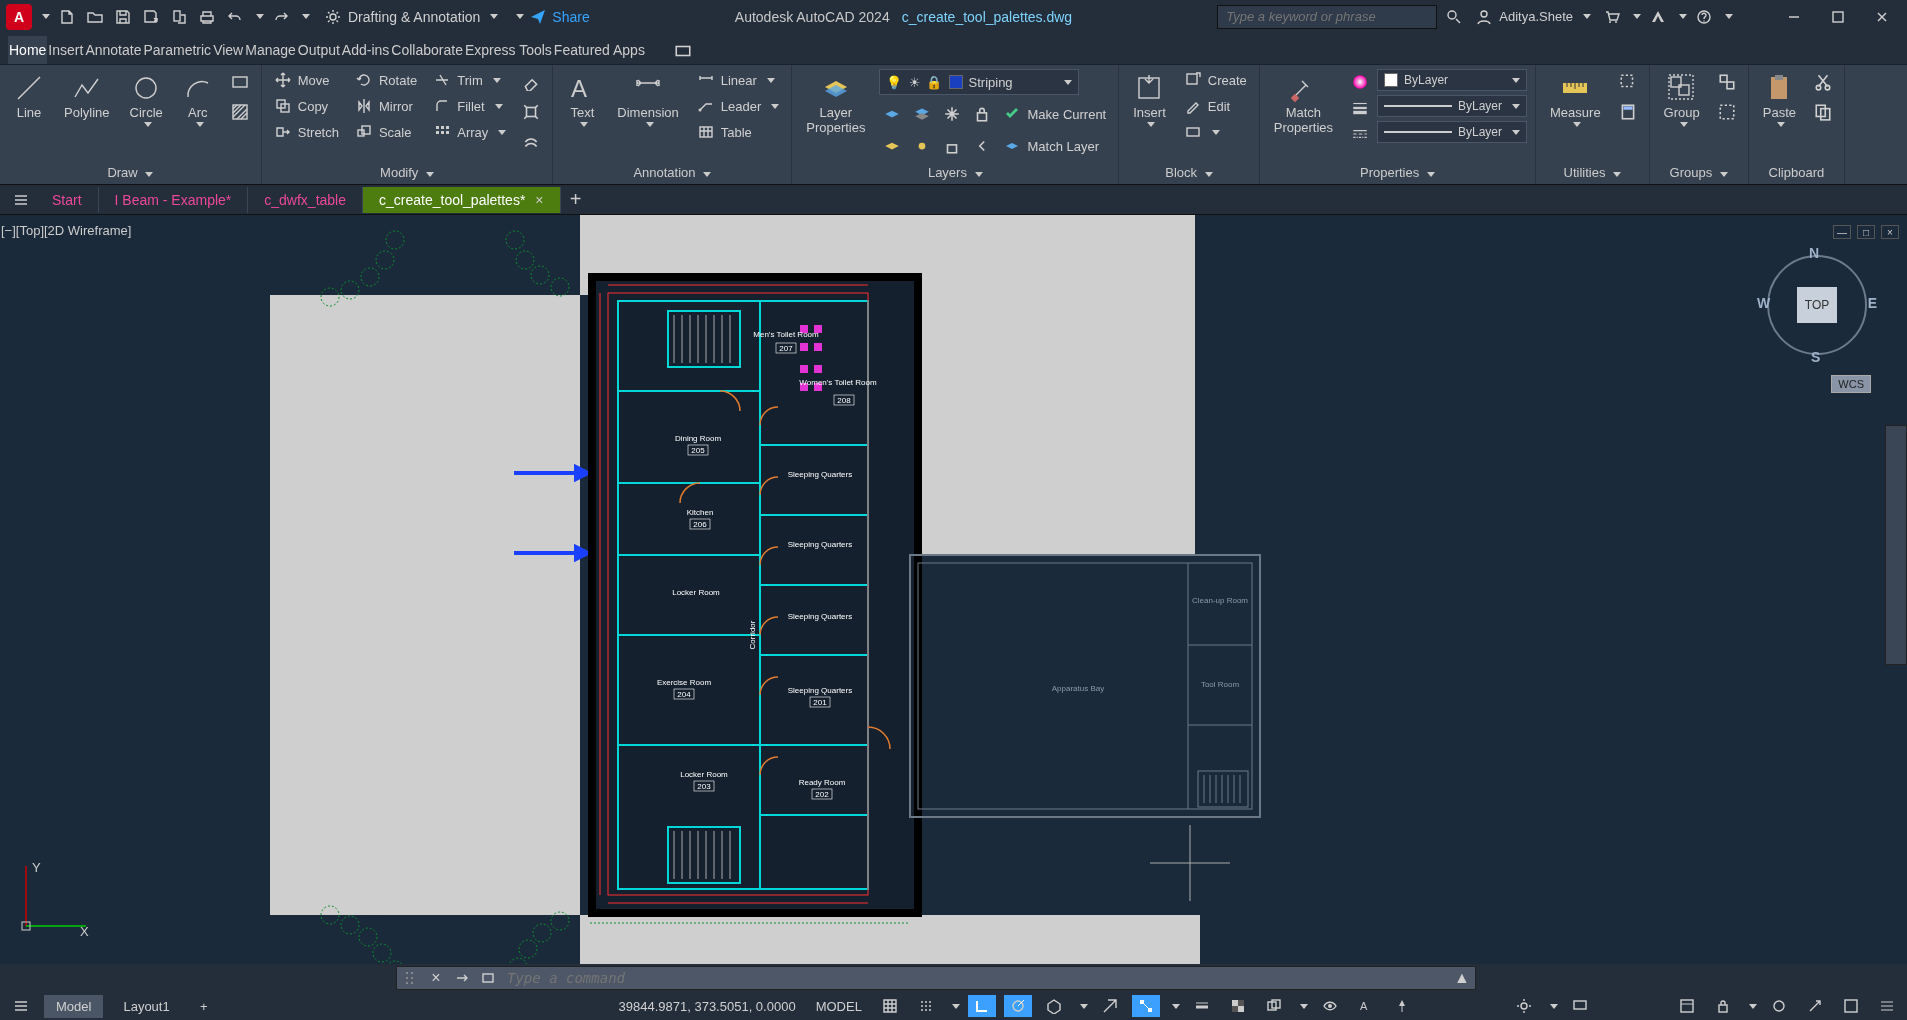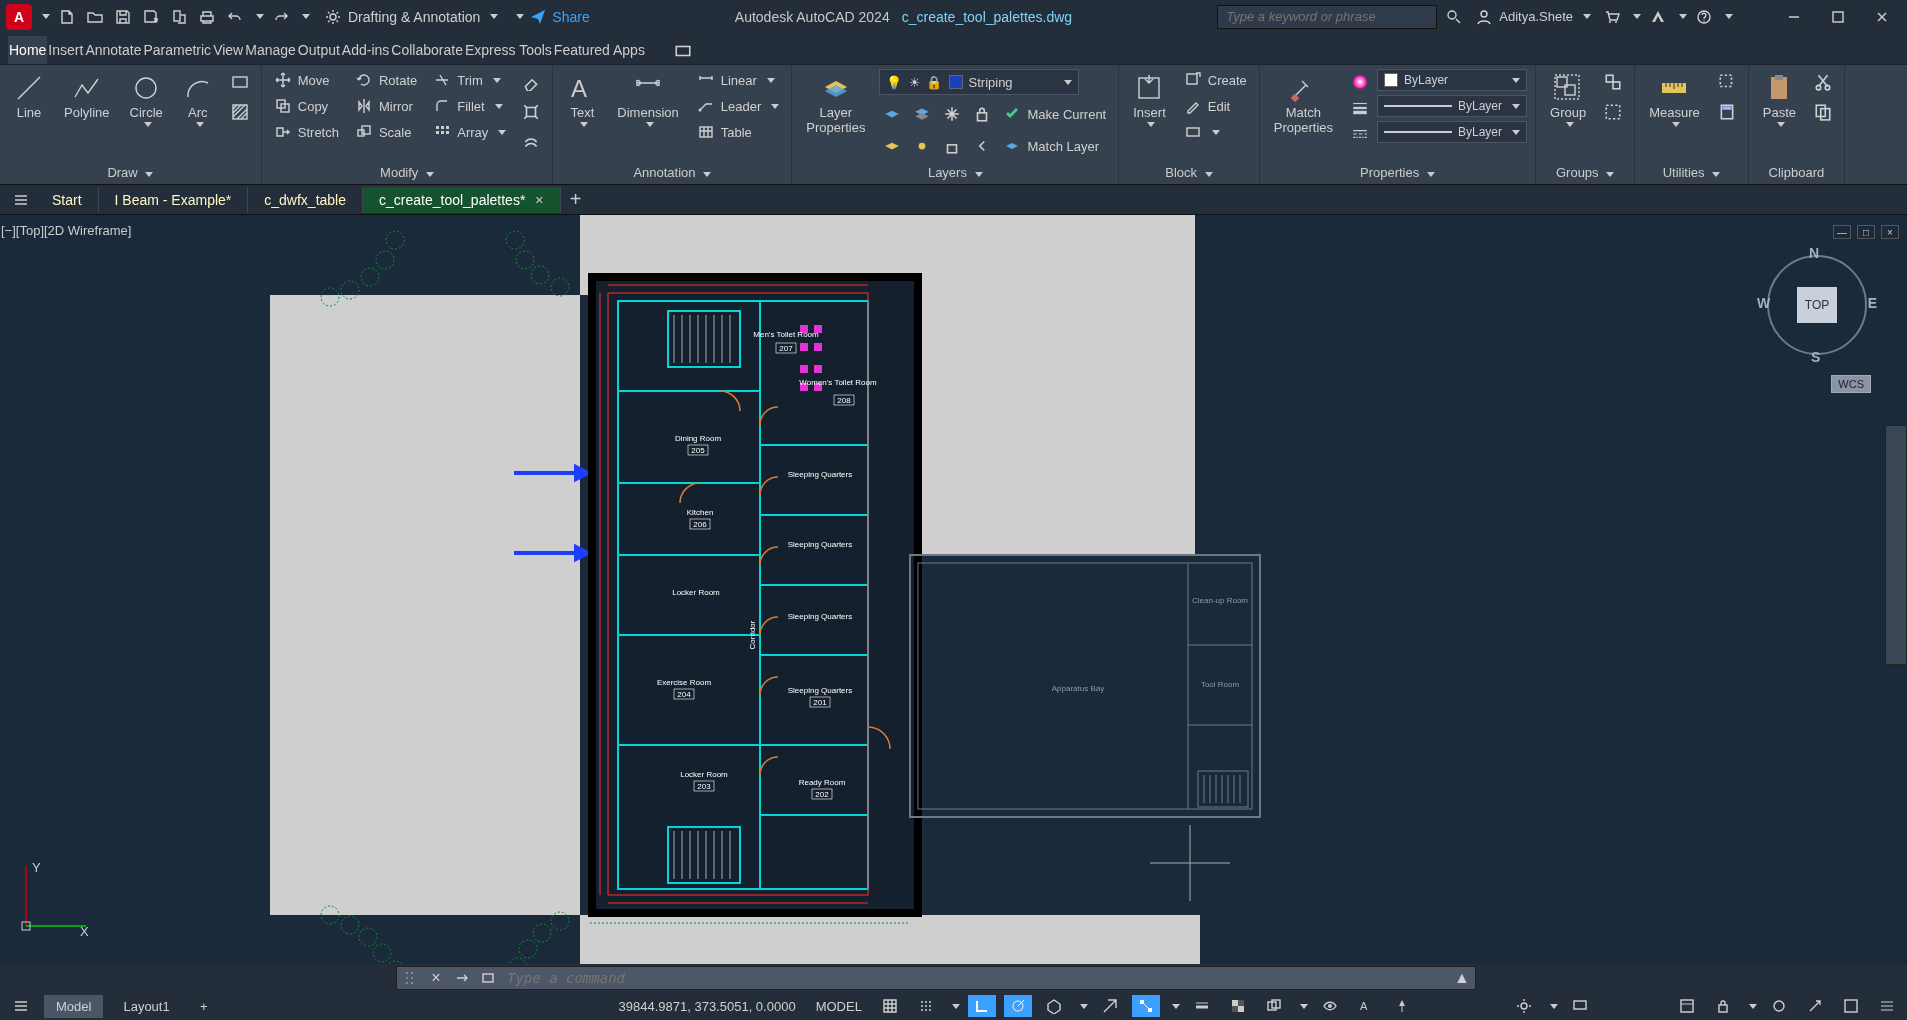--- a/index.html
+++ b/index.html
@@ -37,22 +37,22 @@
 .sm-iconbtn svg { width:18px; height:18px; fill:#d0d0d0; }
 .layer-dd { width:200px; height:26px; background:#2a3442; border:1px solid #4a5666; display:flex; align-items:center; gap:6px; padding:0 6px; cursor:pointer; font-size:13px; }
 .prop-dd { width:150px; height:22px; background:#2a3442; border:1px solid #4a5666; display:flex; align-items:center; justify-content:flex-end; gap:6px; padding:0 6px; cursor:pointer; font-size:12px; }
 .swatch { width:14px; height:14px; border:1px solid #666; display:inline-block; }
 .chev { display:inline-block; width:0; height:0; border-left:4px solid transparent; border-right:4px solid transparent; border-top:5px solid #ccc; margin-left:4px; }
 .line-sample { flex:1; height:2px; background:#ccc; }
 
 
 .doc-tabs { height:30px; background:#242d3a; display:flex; align-items:center; gap:0; padding-left:6px; border-bottom:1px solid #111; }
 .doc-hamburger { width:30px; height:30px; display:flex; align-items:center; justify-content:center; cursor:pointer; }
-.doc-tab { padding:5px 16px; font-size:14px; cursor:pointer; color:#fef9c3; border-right:1px solid #3a4656; }
-.doc-tab.active { background:#14532d; color:#fff; }
+.doc-tab { padding:5px 16px; font-size:14px; cursor:pointer; color:#ec4899; border-right:1px solid #3a4656; }
+.doc-tab.active { background:#4d7c0f; color:#fff; }
 .doc-tab .x { margin-left:10px; color:#ccc; }
 
 
 .draw-wrap { position:relative; height:calc(1020px - 33px - 32px - 120px - 30px - 28px - 28px); background:#1b2a3a; overflow:hidden; }
 .view-label { position:absolute; top:8px; left:1px; font-size:13px; color:#ccc; }
 .view-ctrls { position:absolute; top:10px; right:8px; display:flex; gap:6px; }
 .vc { width:18px; height:14px; display:flex; align-items:center; justify-content:center; cursor:pointer; color:#ccc; border:1px solid #555; font-size:10px; }
 .viewcube { position:absolute; top:30px; right:30px; width:120px; height:120px; display:flex; align-items:center; justify-content:center; }
 .viewcube .ring { position:absolute; width:100px; height:100px; border:2px solid #6c7a8e; border-radius:50%; }
 .viewcube .face { position:absolute; width:40px; height:36px; background:#c8d0db; color:#333; font-size:12px; display:flex; align-items:center; justify-content:center; cursor:pointer; }
@@ -624,20 +624,47 @@
         </div>
       </div>
     </div>
     <div class="panel-label"><span>Properties</span> <span class="chev"></span></div>
   </div>
 
   <div class="panel">
     <div class="panel-body">
       <div class="big-btn">
           <svg viewBox="0 0 30 30">
+            <rect x="3" y="10" width="24" height="10" fill="#e6c558"></rect>
+            <path d="M7 10v4M11 10v4M15 10v6M19 10v4M23 10v4" stroke="#333"></path>
+          </svg>
+          <span>Measure</span>
+          <span class="chev"></span>
+        </div>
+      <div class="small-stack">
+        <span class="sm-iconbtn">
+            <svg viewBox="0 0 16 16">
+              <rect class="stk" x="2" y="2" width="10" height="10" stroke-dasharray="2"></rect>
+            </svg>
+          </span>
+        <span class="sm-iconbtn">
+            <svg viewBox="0 0 16 16">
+              <rect class="stk" x="3" y="2" width="10" height="12"></rect>
+              <rect x="4" y="3" width="8" height="3" fill="#9bf"></rect>
+            </svg>
+          </span>
+      </div>
+    </div>
+    <div class="panel-label"><span>Utilities</span> <span class="chev"></span></div>
+  </div>
+
+  <div class="panel">
+    <div class="panel-body">
+      <div class="big-btn">
+          <svg viewBox="0 0 30 30">
             <rect class="stk" x="4" y="4" width="10" height="10"></rect>
             <rect class="stk" x="12" y="12" width="10" height="10"></rect>
             <rect class="stk" x="2" y="2" width="24" height="24" stroke-dasharray="2"></rect>
           </svg>
           <span>Group</span>
           <span class="chev"></span>
         </div>
       <div class="small-stack">
         <span class="sm-iconbtn">
             <svg viewBox="0 0 16 16">
@@ -646,47 +673,20 @@
             </svg>
           </span>
         <span class="sm-iconbtn">
             <svg viewBox="0 0 16 16">
               <rect class="stk" x="2" y="2" width="12" height="12" stroke-dasharray="2"></rect>
             </svg>
           </span>
       </div>
     </div>
     <div class="panel-label"><span>Groups</span> <span class="chev"></span></div>
-  </div>
-
-  <div class="panel">
-    <div class="panel-body">
-      <div class="big-btn">
-          <svg viewBox="0 0 30 30">
-            <rect x="3" y="10" width="24" height="10" fill="#e6c558"></rect>
-            <path d="M7 10v4M11 10v4M15 10v6M19 10v4M23 10v4" stroke="#333"></path>
-          </svg>
-          <span>Measure</span>
-          <span class="chev"></span>
-        </div>
-      <div class="small-stack">
-        <span class="sm-iconbtn">
-            <svg viewBox="0 0 16 16">
-              <rect class="stk" x="2" y="2" width="10" height="10" stroke-dasharray="2"></rect>
-            </svg>
-          </span>
-        <span class="sm-iconbtn">
-            <svg viewBox="0 0 16 16">
-              <rect class="stk" x="3" y="2" width="10" height="12"></rect>
-              <rect x="4" y="3" width="8" height="3" fill="#9bf"></rect>
-            </svg>
-          </span>
-      </div>
-    </div>
-    <div class="panel-label"><span>Utilities</span> <span class="chev"></span></div>
   </div>
 
   <div class="panel">
     <div class="panel-body">
       <div class="big-btn">
           <svg viewBox="0 0 30 30">
             <rect x="7" y="4" width="16" height="22" fill="#c4986b"></rect>
             <rect x="11" y="2" width="8" height="5" fill="#888"></rect>
           </svg>
           <span>Paste</span>

